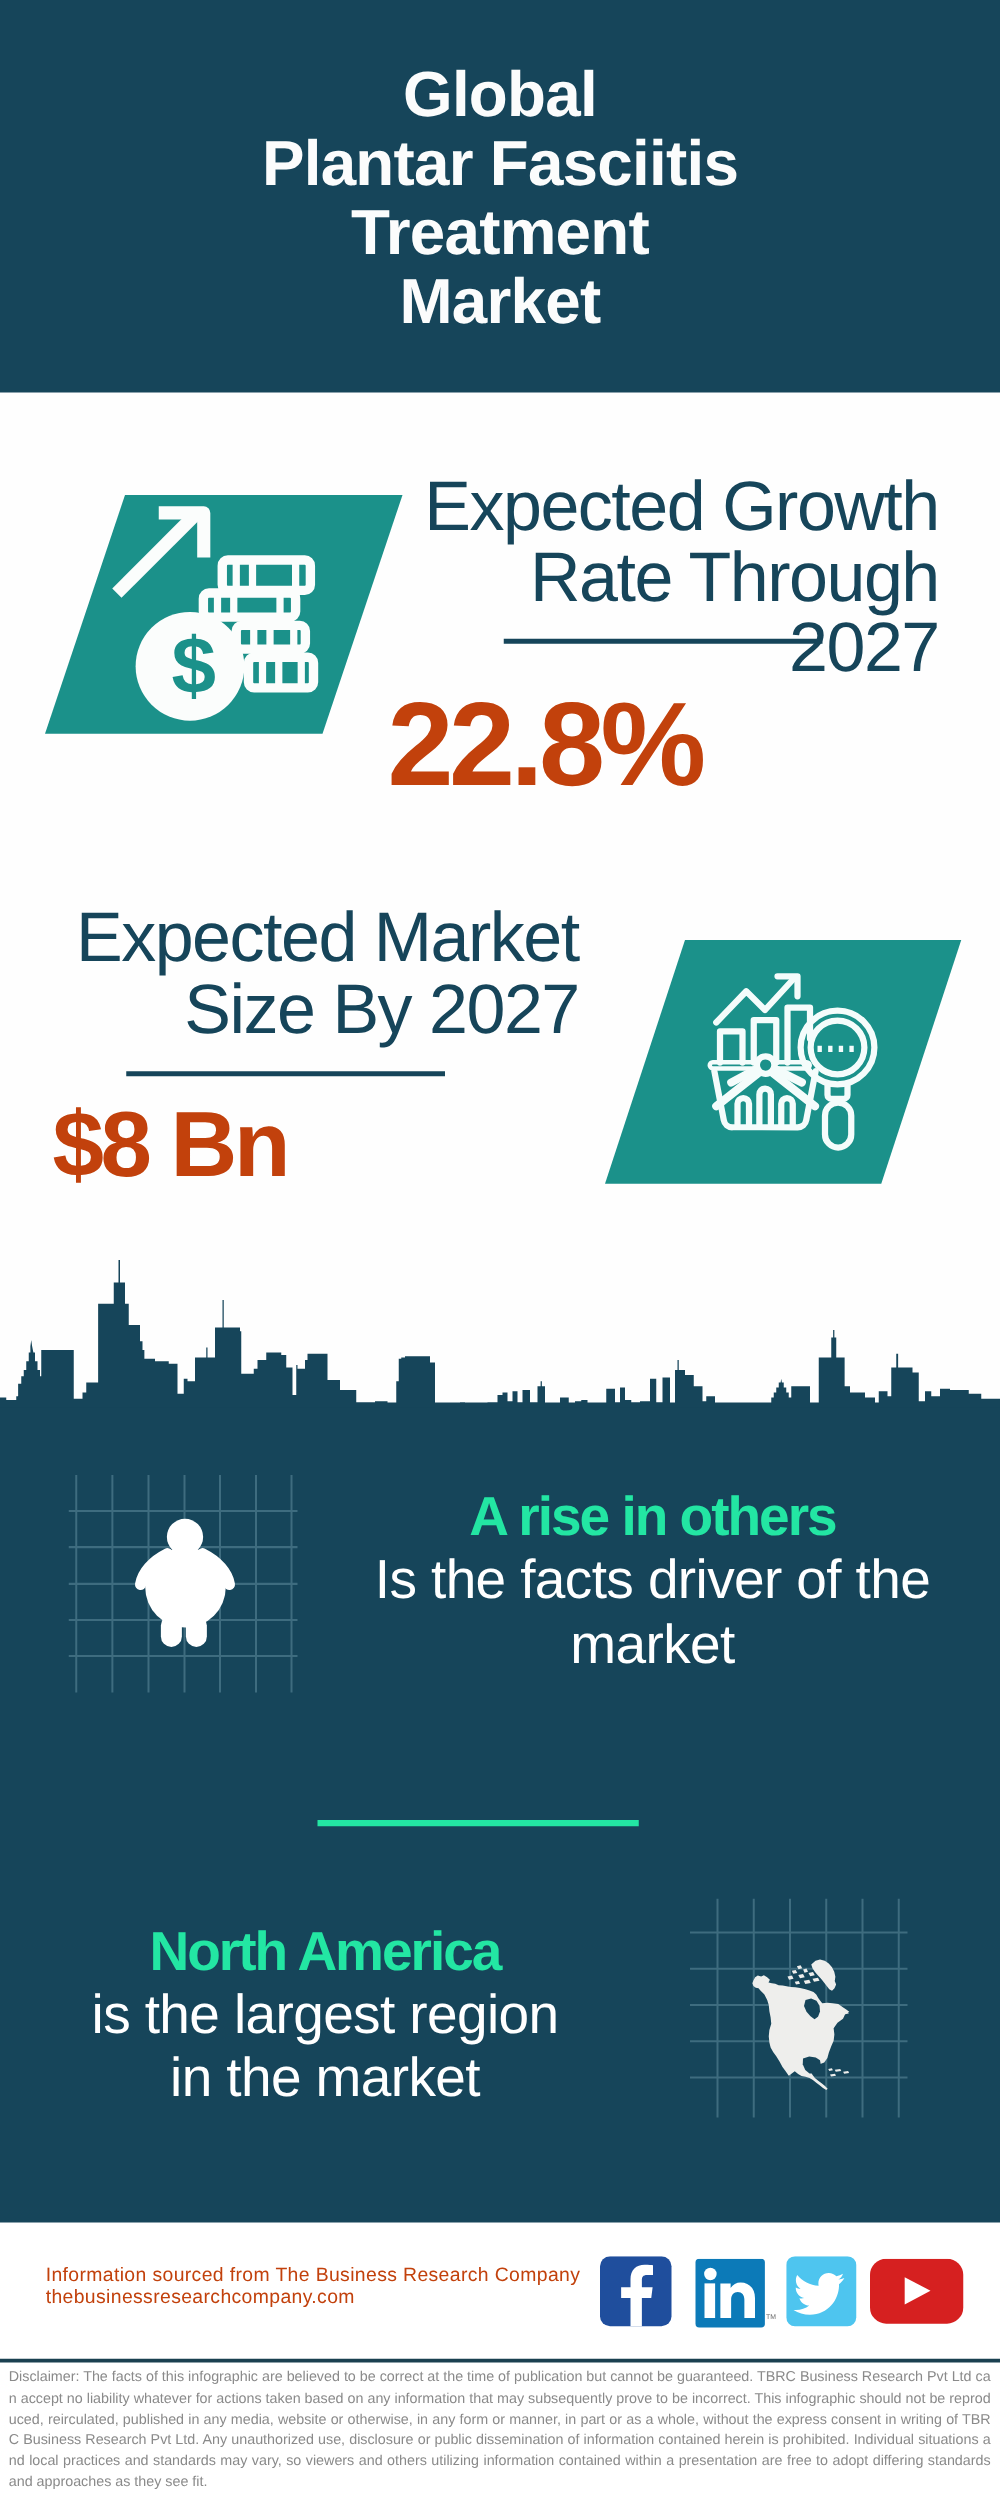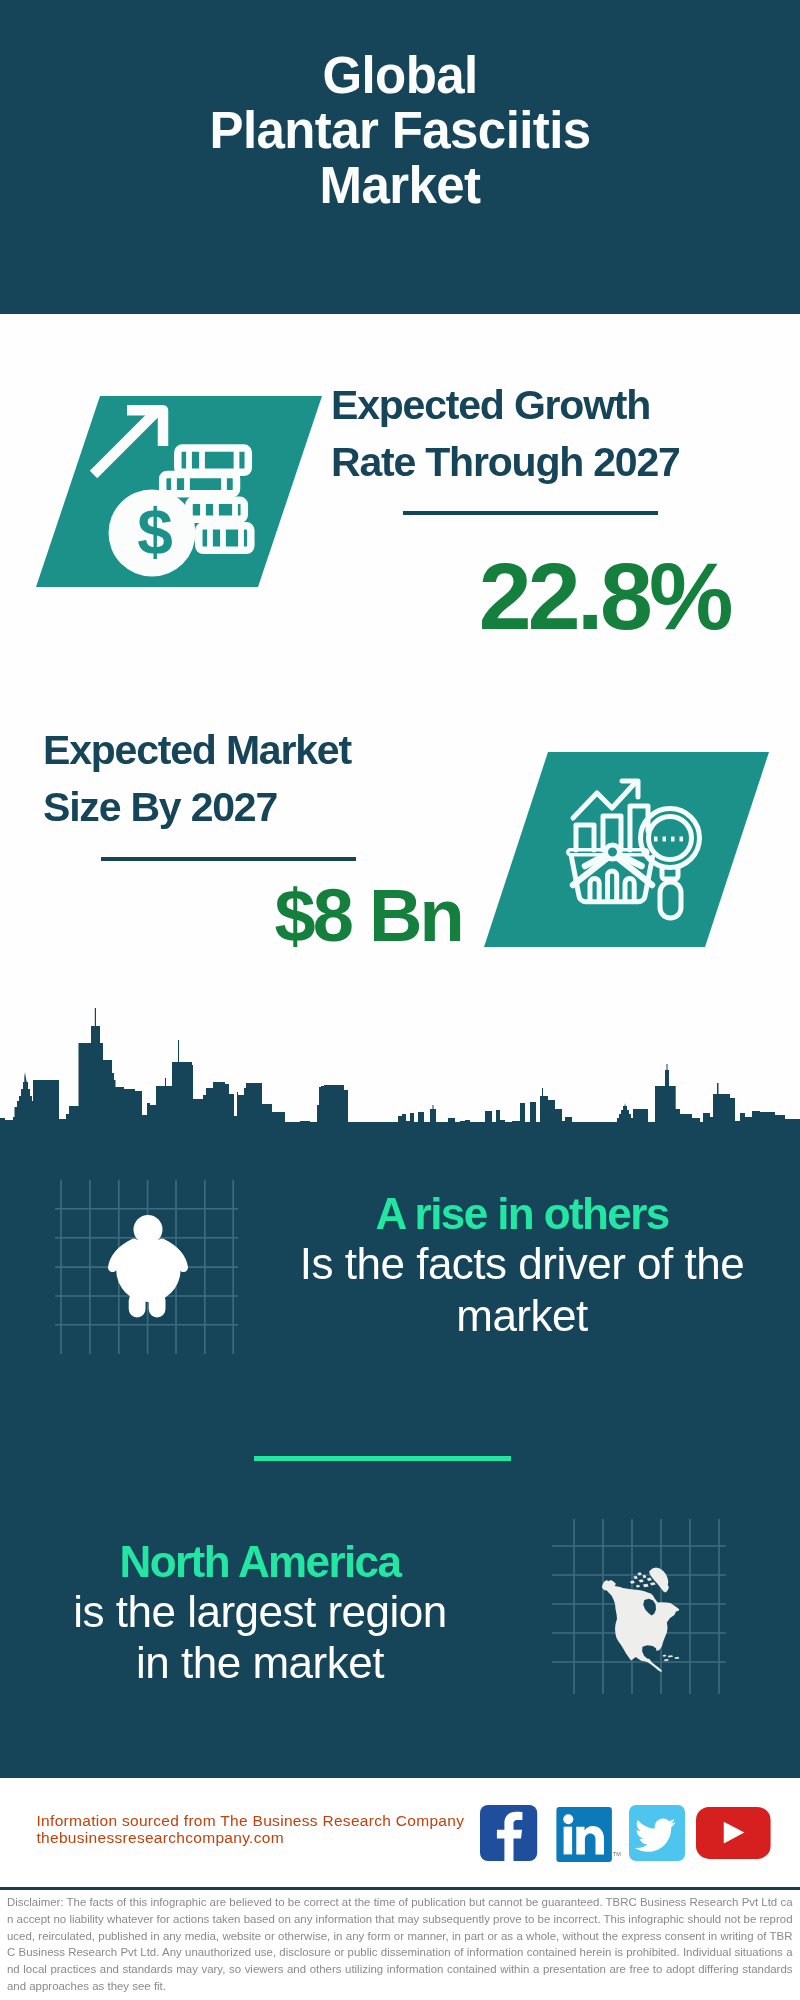--- a/index.html
+++ b/index.html
@@ -5,23 +5,23 @@
   html,body{margin:0;padding:0;}
   body{width:800px;height:2000px;background:#ffffff;font-family:"Liberation Sans",sans-serif;overflow:hidden;-webkit-font-smoothing:antialiased;}
   .page{position:relative;width:800px;height:1604px;background:#fefefe;}
 
   
   .header{position:absolute;left:0;top:0;width:800px;height:314px;background:#16455a;}
   .title{position:absolute;left:0;top:48px;width:800px;text-align:center;color:#fbfcfc;
          font-size:51px;font-weight:bold;line-height:55px;letter-spacing:-0.6px;}
 
   
-  .stat-head{position:absolute;color:#16455a;font-size:41px;font-weight:bold;line-height:56.5px;text-align:left;letter-spacing:-1.2px;}
+  .stat-head{position:absolute;color:#16455a;font-size:56px;font-weight:normal;line-height:56.5px;text-align:right;letter-spacing:-1.2px;}
   .rule{position:absolute;background:#16455a;height:4px;}
-  .stat-val{position:absolute;color:#15803d;font-size:62px;font-weight:bold;text-align:right;line-height:70px;letter-spacing:-0.5px;}
+  .stat-val{position:absolute;color:#c2410c;font-size:62px;font-weight:bold;text-align:left;line-height:70px;letter-spacing:-0.5px;}
   svg{display:block;}
   .iconsvg{position:absolute;}
 
   
   .darkband{position:absolute;left:0;top:1122px;width:800px;height:656px;background:#16455a;}
 
   
   .drv-text{position:absolute;text-align:center;}
   .accent{color:#23e6a3;font-weight:bold;}
   .white{color:#ffffff;}
@@ -35,20 +35,21 @@
 </style>
 </head>
 <body>
 
 <div class="page">
 
   <div class="header">
     <div class="title">
       <div>Global</div>
       <div>Plantar Fasciitis</div>
+      <div>Treatment</div>
       <div>Market</div>
     </div>
   </div>
 
   <div class="darkband"></div>
   <svg class="iconsvg" style="left:0;top:1000px;" width="800" height="126" viewBox="0 1000 800 126">
     <path fill="#16455a" d="
       M0,1126 L0,1118 L5,1118 L5,1120 L13,1120 L13,1117 L14.5,1117
       L14.5,1107 L17,1107 L17,1101 L19,1101 L19,1096 L21,1096 L21,1089
       L23,1089 L23,1082 L24.3,1082 L24.3,1077 L25,1072 L25.7,1077 L26.7,1082

